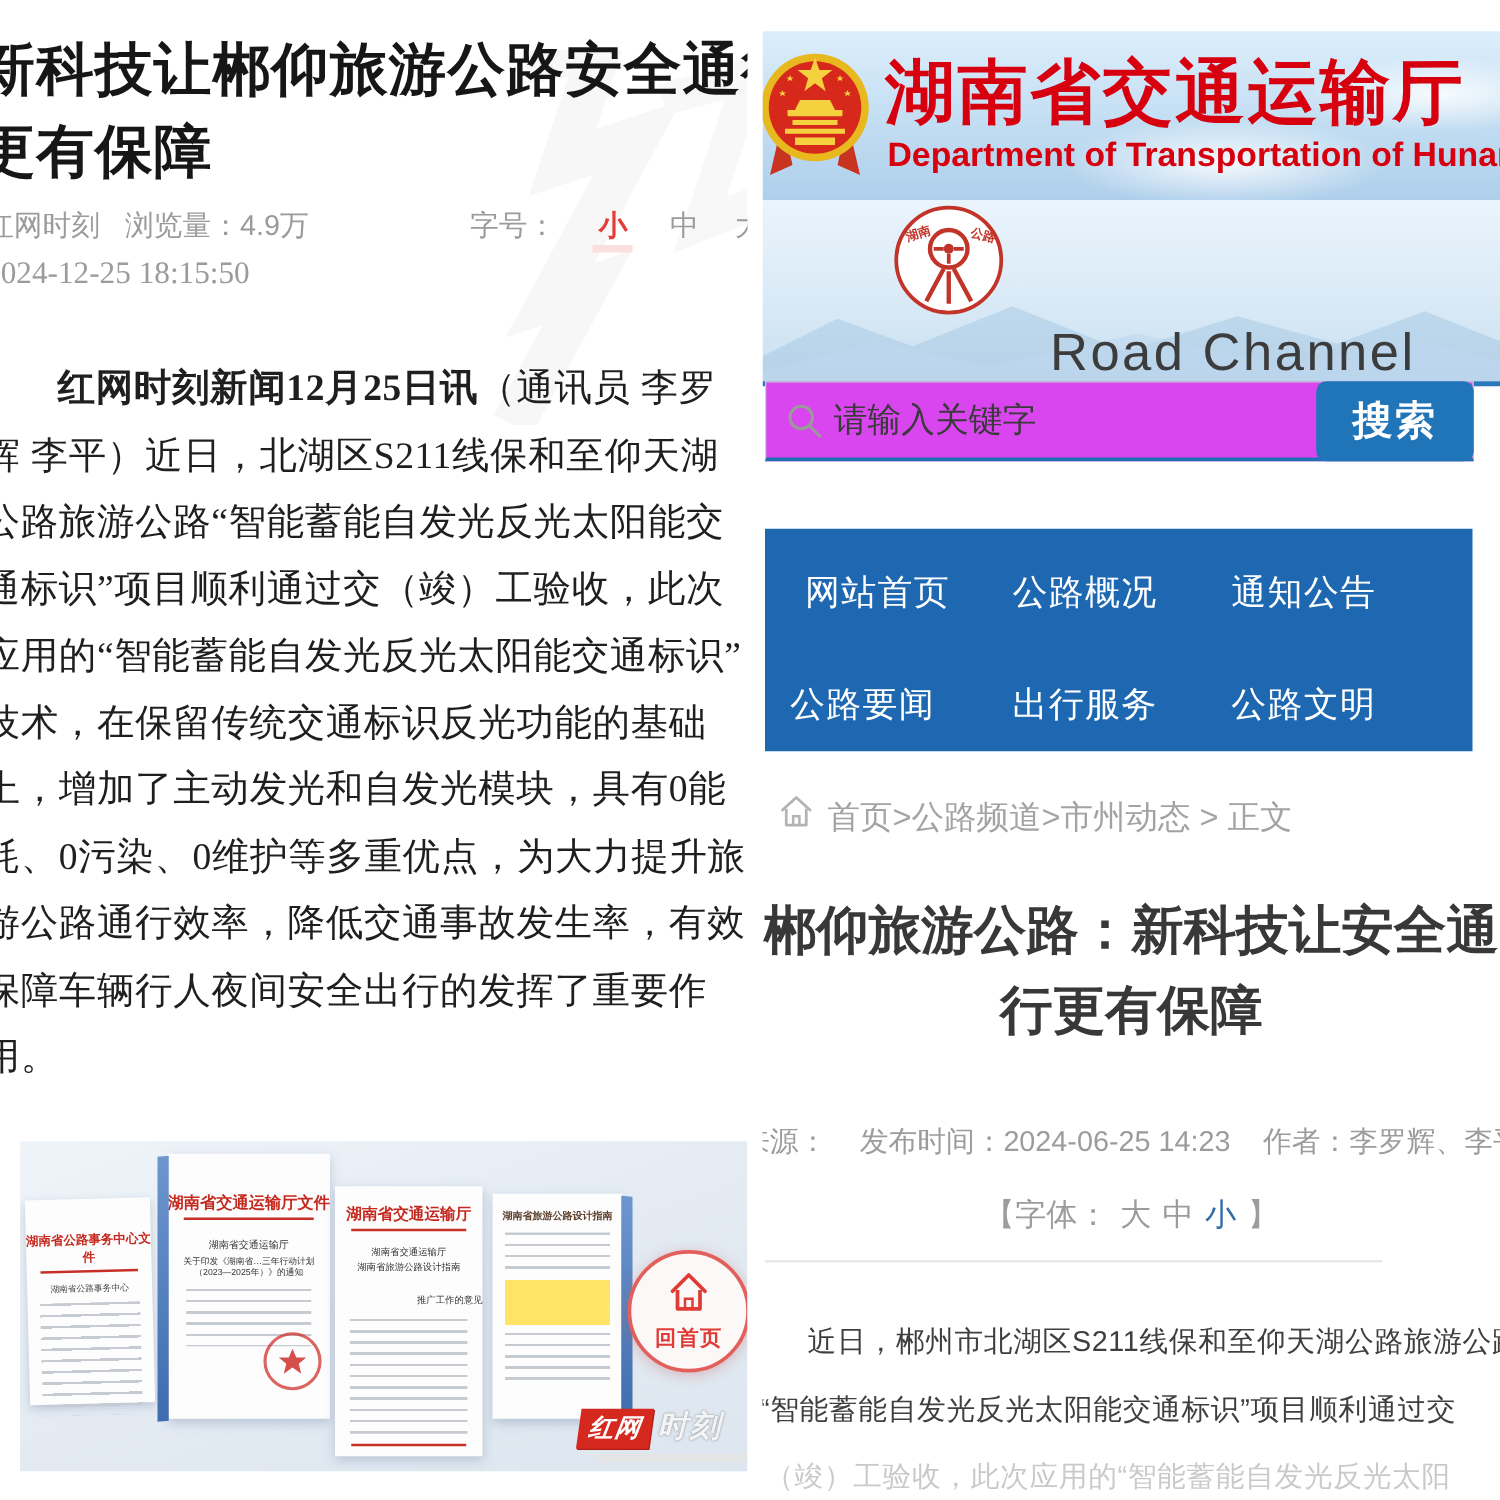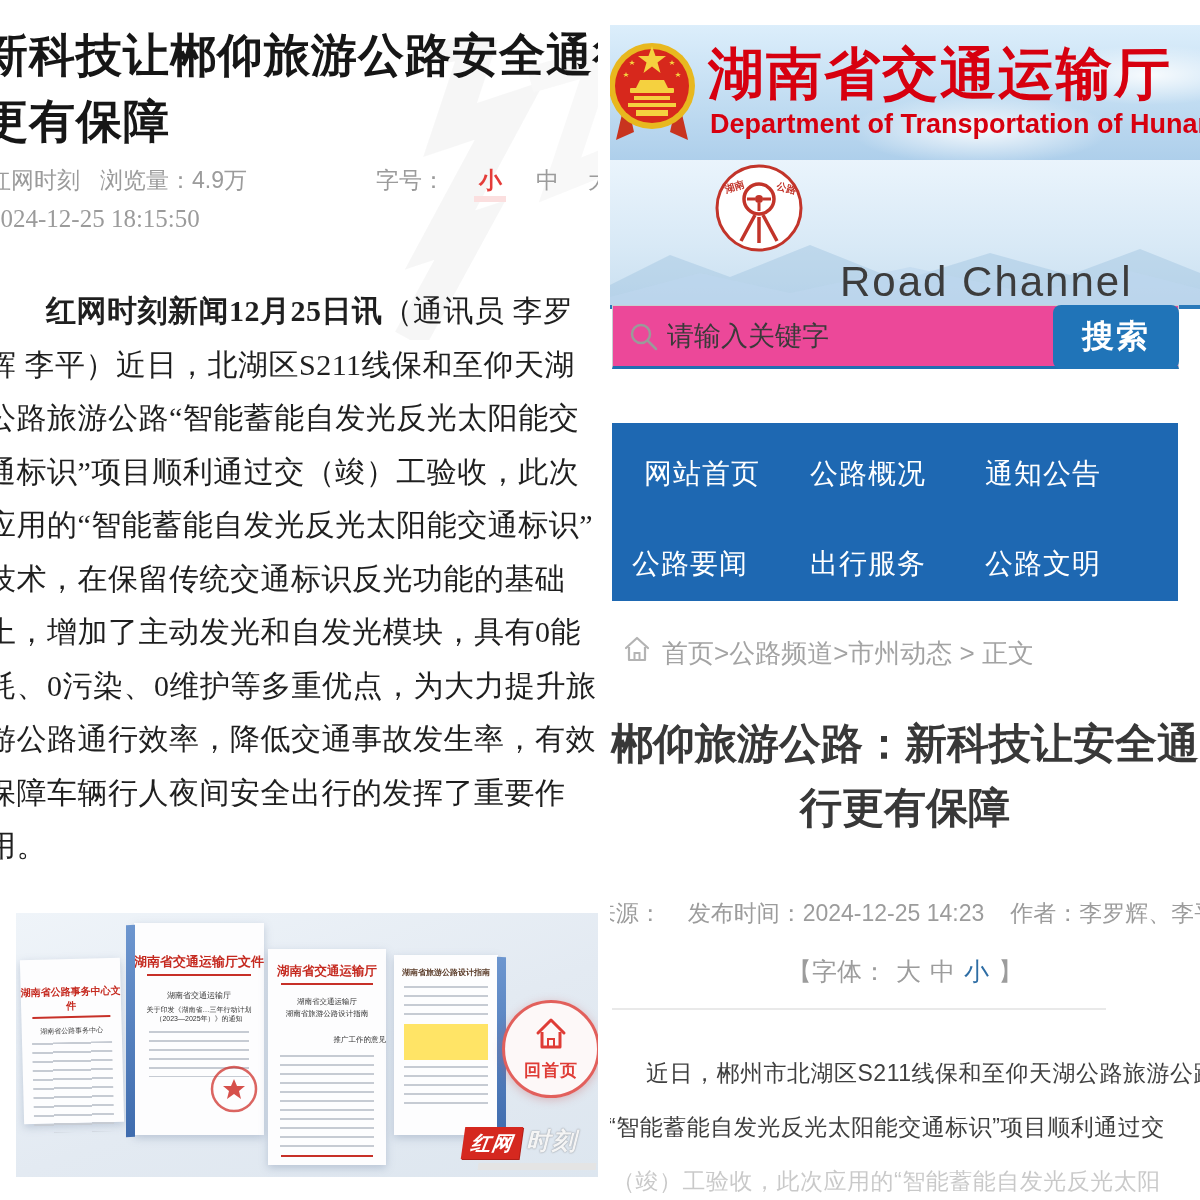--- a/index.html
+++ b/index.html
@@ -59,21 +59,21 @@
   .rp-header{left:0;top:25px;width:590px;height:135px;
              background:linear-gradient(180deg,#dceefb 0%,#c2ddf2 55%,#aecfeb 100%);overflow:hidden;}
   .cloud{position:absolute;background:radial-gradient(closest-side,rgba(255,255,255,.85),rgba(255,255,255,0));}
   .rp-title{left:98px;top:12px;font-size:56px;font-weight:900;color:#d7000f;letter-spacing:2px;}
   .rp-subtitle{left:100px;top:84px;font-size:27px;font-weight:700;color:#d7000f;}
   .rp-channel{left:0;top:160px;width:590px;height:145px;overflow:hidden;
               background:linear-gradient(180deg,#eaf4fc 0%,#d8e9f6 60%,#c9dff0 100%);
               border-bottom:4px solid #2a79ba;}
   .rc-title{left:225px;top:6px;font-size:64px;font-weight:900;color:#d7000f;letter-spacing:3px;}
   .rc-sub{left:230px;top:82px;font-size:42px;font-weight:500;color:#3c3c3c;letter-spacing:2px;margin-top:16px;}
-  .rp-search{left:2px;top:305px;width:567px;height:64px;background:#ec4899;
+  .rp-search{left:2px;top:305px;width:567px;height:64px;background:#d946ef;
              border:1px solid #c9cdd1;border-bottom:3px solid #1f6fb2;box-sizing:border-box;}
   .rp-input{position:absolute;left:52px;top:0;width:380px;height:58px;border:none;outline:none;
             font-size:27px;color:#333;font-family:"Liberation Sans",sans-serif;background:transparent;}
   .rp-input::placeholder{color:#3a3a3a;opacity:1;}
   .rp-search-btn{position:absolute;right:-1px;top:-1px;width:126px;height:64px;background:#2074b8;
             border:none;border-radius:8px;color:#fff;font-size:32px;font-weight:700;
             font-family:"Liberation Sans",sans-serif;letter-spacing:2px;cursor:pointer;}
   .rp-nav{left:2px;top:423px;width:566px;height:178px;background:#1e68b2;}
   .rp-nav .ni{position:absolute;color:#fff;font-size:28px;letter-spacing:1px;cursor:pointer;}
   .rp-crumb-icon{left:12px;top:634px;}
@@ -255,21 +255,21 @@
     </svg>
     <div class="abs rp-art-title">
       <div class="nowrap">郴仰旅游公路：新科技让安全通</div>
       <div>行更有保障</div>
     </div>
 
     <div class="abs rp-crumb nowrap">首页&gt;公路频道&gt;市州动态 &gt; 正文</div>
 
     <div class="abs rp-meta">
       <span>来源：</span>
-      <span>发布时间：2024-12-25 14:23</span>
+      <span>发布时间：2024-06-25 14:23</span>
       <span>作者：李罗辉、李平</span>
     </div>
 
     <div class="abs rp-fontrow">
       <span>【字体：</span>
       <span>大</span>
       <span>中</span>
       <span class="blue">小</span>
       <span>】</span>
     </div>

